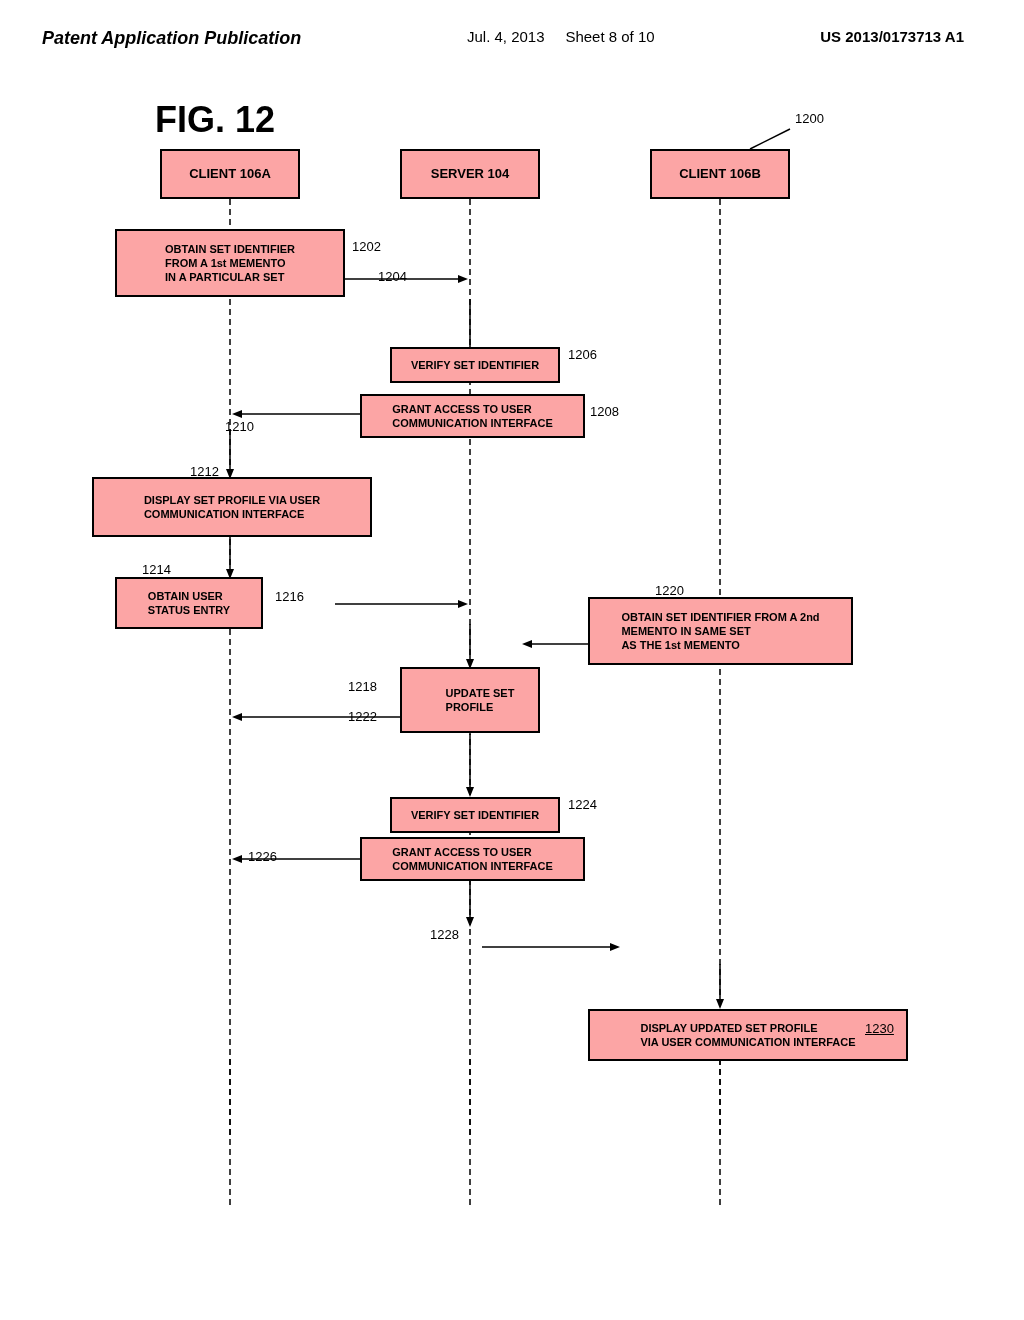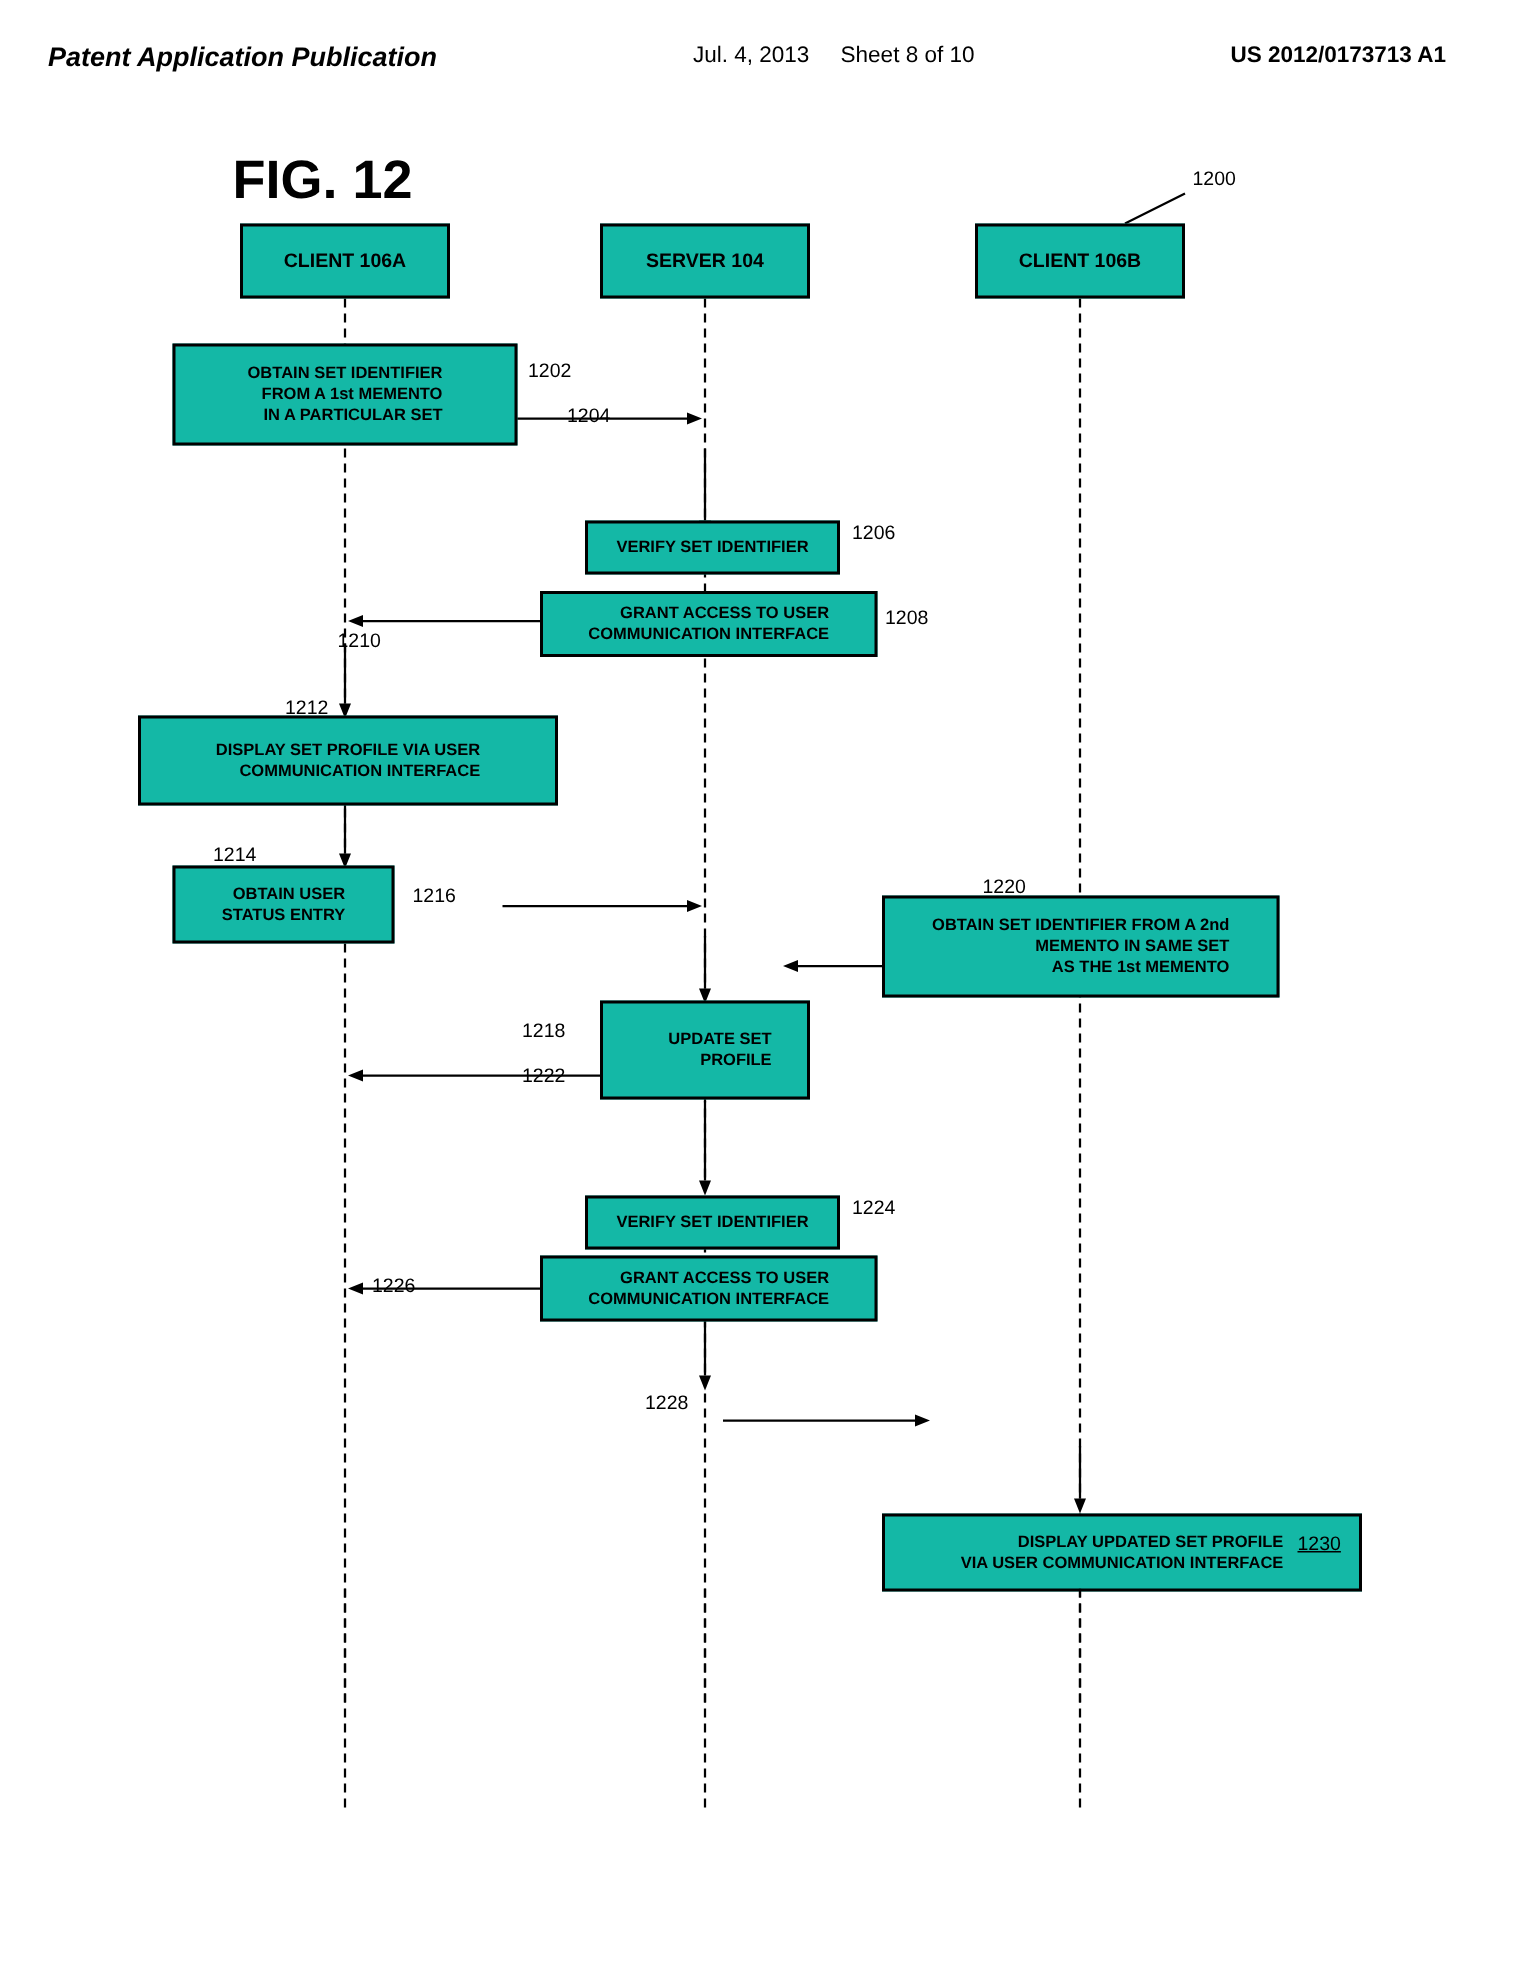--- a/index.html
+++ b/index.html
@@ -10,21 +10,21 @@
       min-height: 1320px;
       position: relative;
       overflow-x: hidden;
     }
 
     
     .header {
       display: flex;
       justify-content: space-between;
       align-items: flex-start;
-      padding: 28px 60px 10px 32px;
+      padding: 28px 60px 10px 42px;
       border-bottom: none;
     }
     .header-left {
       font-size: 18px;
       font-weight: bold;
       font-style: italic;
     }
     .header-center {
       font-size: 15px;
       text-align: left;
@@ -55,22 +55,22 @@
     .ref-label {
       position: absolute;
       font-size: 13px;
       font-weight: normal;
     }
 
     
     .box {
       position: absolute;
       border: 2px solid #000;
-      background: #14b8a6;
-      text-align: right;
+      background: #fca5a5;
+      text-align: left;
       font-size: 11px;
       font-weight: bold;
       display: flex;
       align-items: center;
       justify-content: center;
       line-height: 1.3;
       padding: 4px;
     }
 
     
@@ -85,21 +85,21 @@
   </style>
 </head>
 <body>
 
 <div class="header">
   <div class="header-left">Patent Application Publication</div>
   <div class="header-center">
     <span>Jul. 4, 2013</span>&nbsp;&nbsp;&nbsp;&nbsp;
     <span>Sheet 8 of 10</span>
   </div>
-  <div class="header-right">US 2012/0173713 A1</div>
+  <div class="header-right">US 2013/0173713 A1</div>
 </div>
 
 <div class="diagram-container">
 
   <svg class="lines-svg">
 
     <line x1="230" y1="120" x2="230" y2="1140" stroke="#000" stroke-width="1.5" stroke-dasharray="6,4"></line>
 
     <line x1="470" y1="120" x2="470" y2="1140" stroke="#000" stroke-width="1.5" stroke-dasharray="6,4"></line>
 

